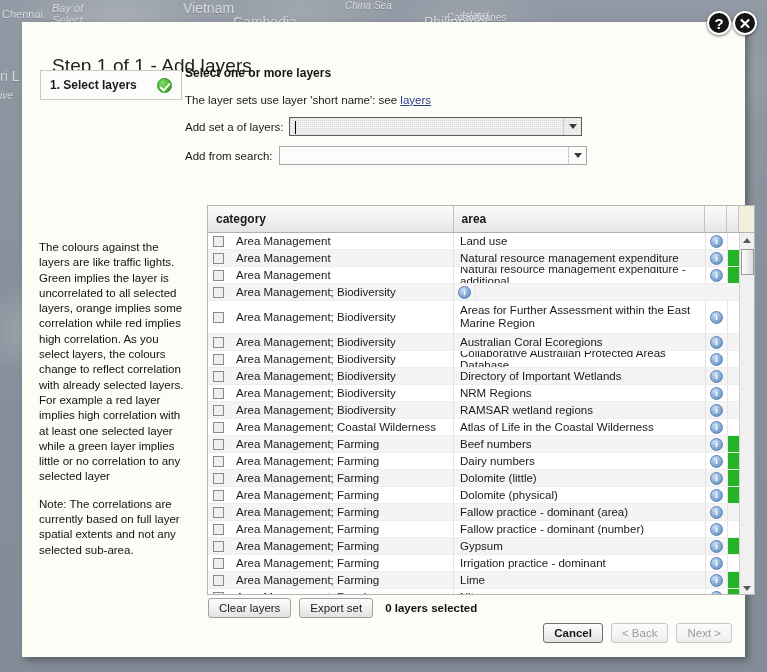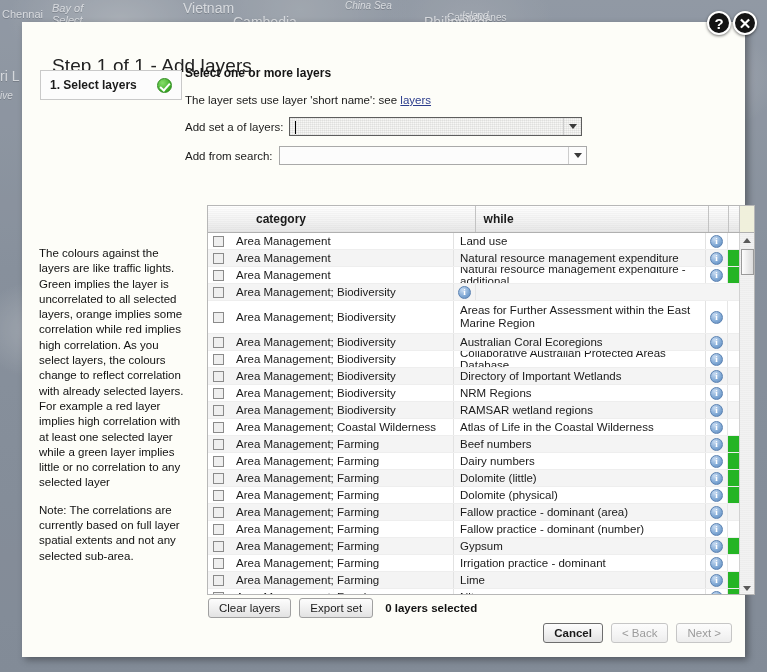--- a/index.html
+++ b/index.html
@@ -106,21 +106,21 @@
     left: 4px; top: 2px;
     width: 4px; height: 8px;
     border: solid #ffffff;
     border-width: 0 2px 2px 0;
     transform: rotate(42deg);
   }
 
   
   #help-text {
     position: absolute;
-    left: 17px; top: 224px;
+    left: 17px; top: 218px;
     width: 145px;
     font-size: 11.5px;
     line-height: 15.3px;
     color: #111;
   }
   #help-text p { margin: 0 0 12px 0; }
   #help-text p:last-child { margin-bottom: 8px; }
 
   
   #content-pane {
@@ -214,21 +214,21 @@
       linear-gradient(180deg, #fefefe 0%, #f3f3f3 55%, #e7e7e7 100%);
   }
   .th {
     display: flex; align-items: center;
     font-size: 12px; font-weight: bold; color: #1a1a1a;
     padding-left: 8px;
     border-right: 1px solid #c3c3c3;
     cursor: pointer;
     overflow: hidden;
   }
-  .th.c-category { width: 246px; margin-left: 40px; }
+  .th.c-category { width: 246px; }
   .th.c-name     { width: 252px; }
   .th.c-info     { width: 22px; padding-left: 0; }
   .th.c-corr     { width: 12px; padding-left: 0; }
   .th.c-scroll   { width: 15px; padding-left: 0; border-right: 0;
                    background: #f0f0dc; }
 
   #table-body {
     position: relative;
     height: 398px;
     overflow: hidden;
@@ -424,21 +424,21 @@
         <span class="caret-box">
           <span class="caret-down"></span>
         </span>
       </div>
     </div>
   </div>
 
   <div id="table-wrap">
     <div id="table-header">
       <div class="th c-category">category</div>
-      <div class="th c-name">while</div>
+      <div class="th c-name">area</div>
       <div class="th c-info"></div>
       <div class="th c-corr"></div>
       <div class="th c-scroll"></div>
     </div>
 
     <div id="table-body">
         <div class="row">
           <div class="cell c-chk">
             <span class="chkbox"></span>
           </div>

